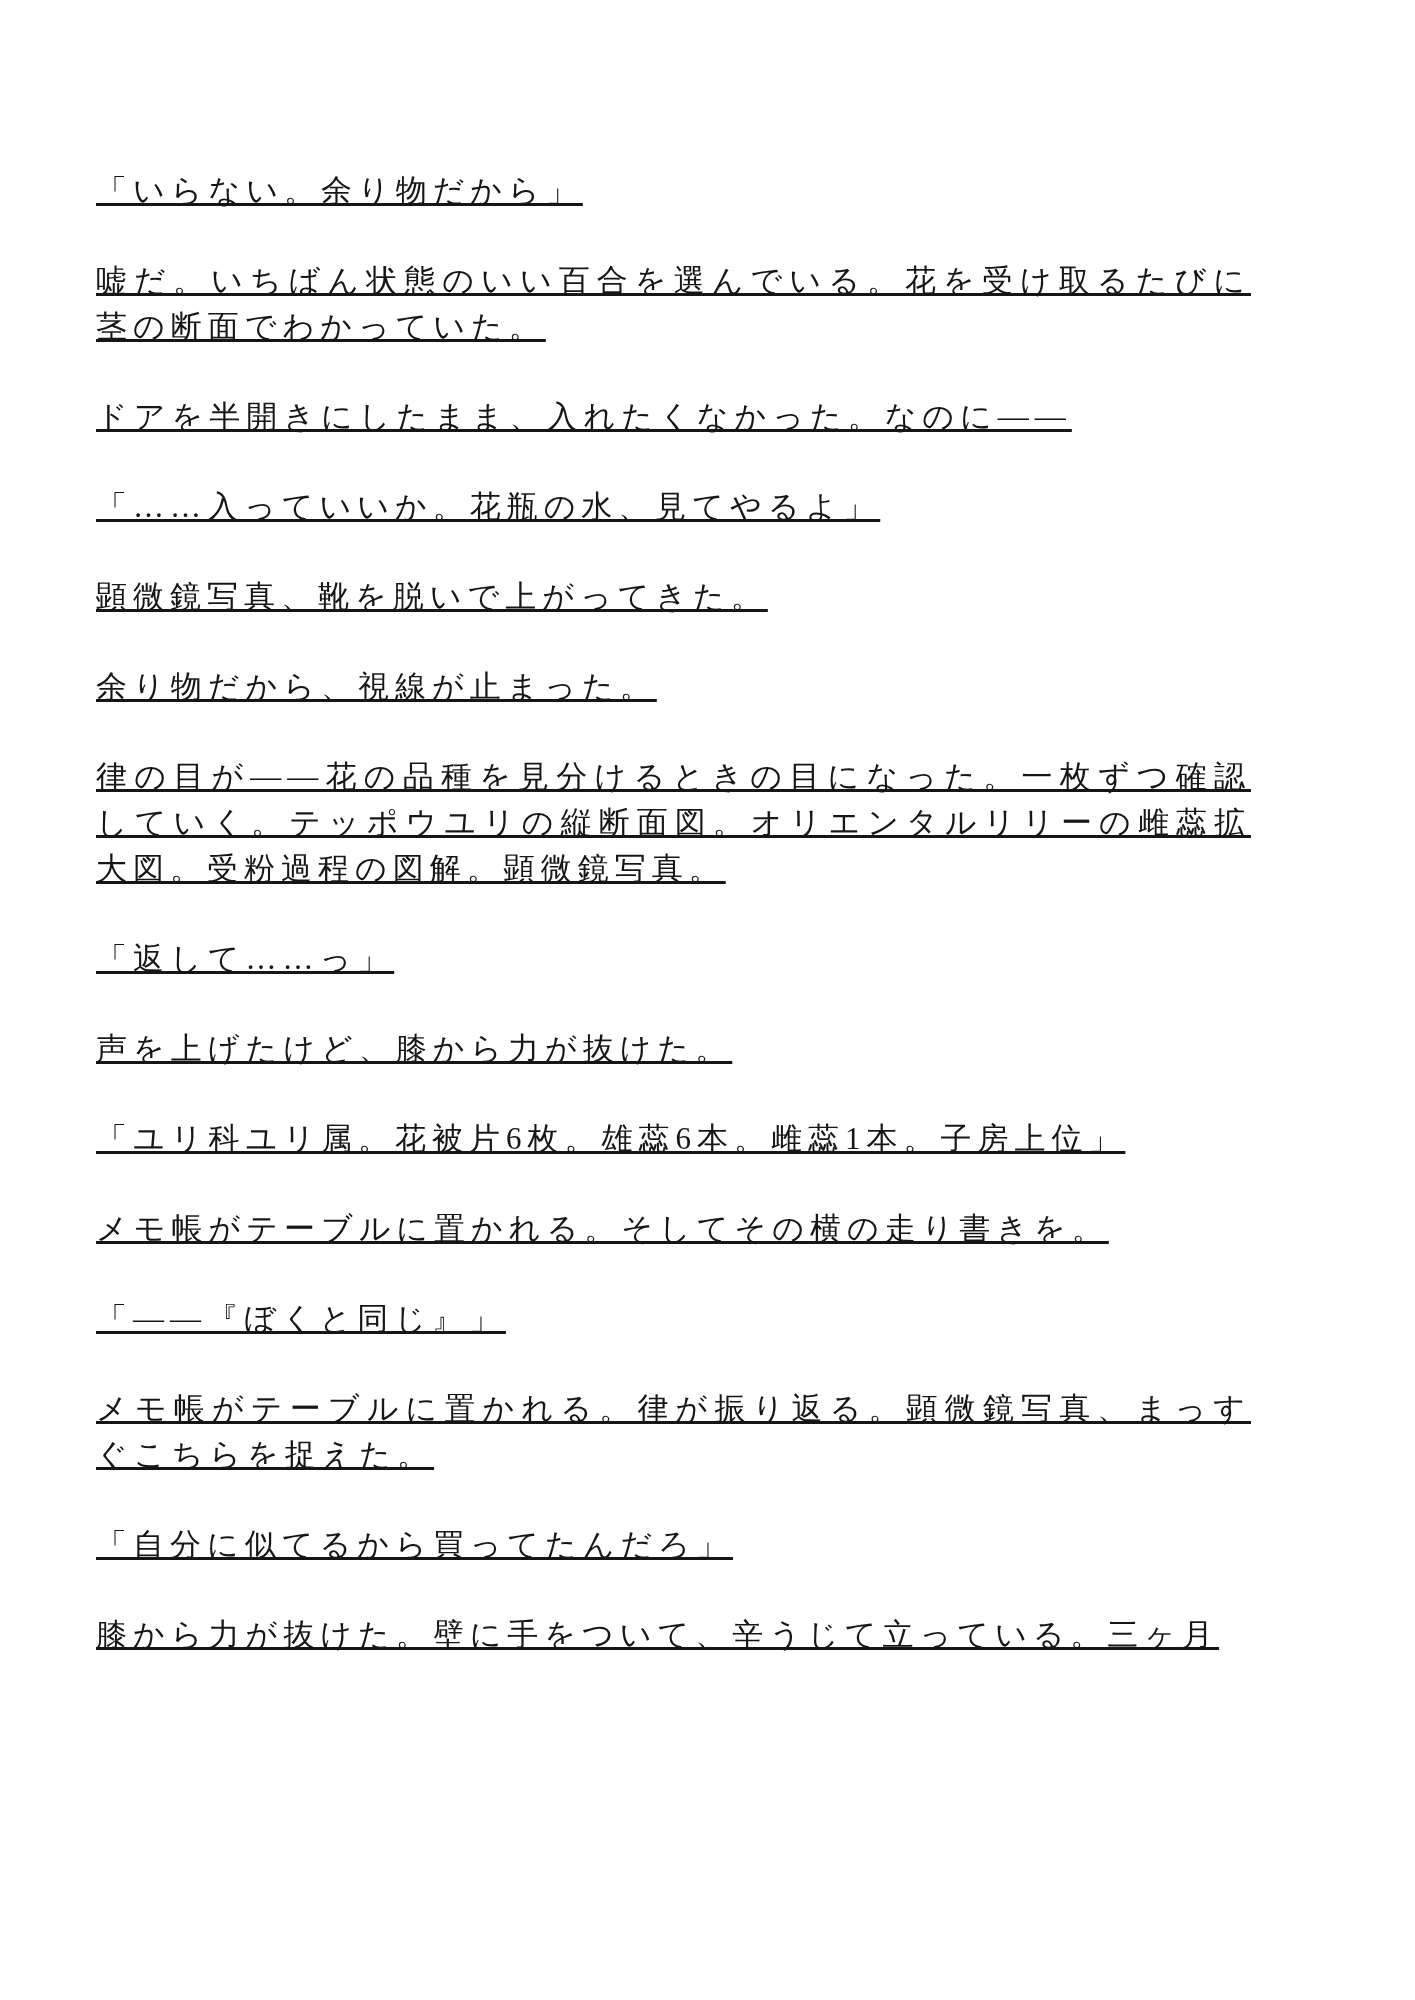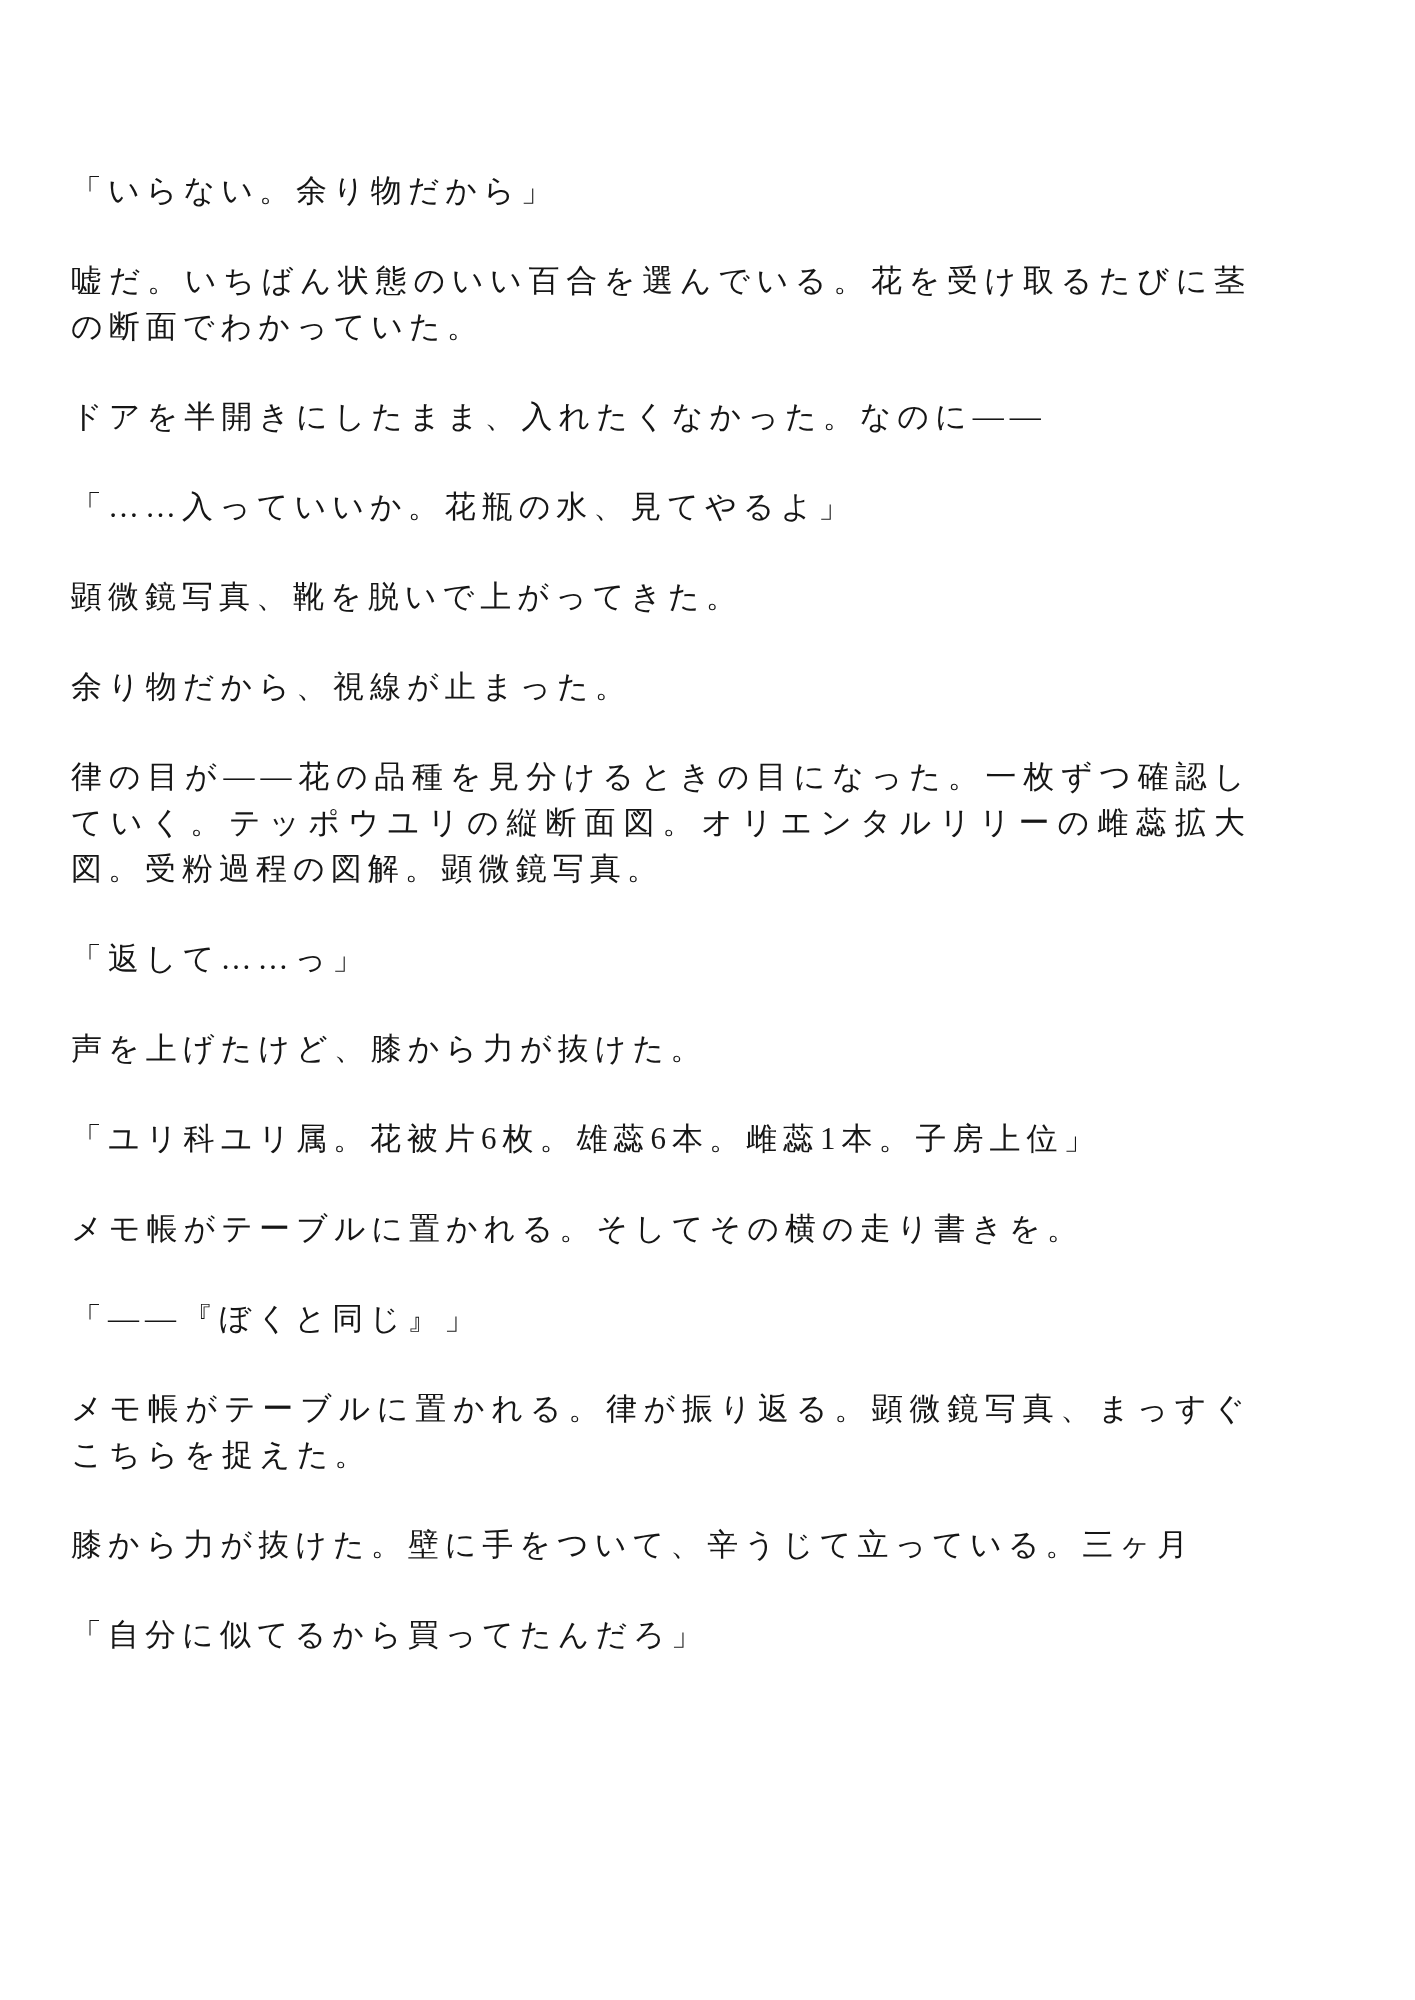--- a/index.html
+++ b/index.html
@@ -11,22 +11,23 @@
     width: 1415px;
     height: 2000px;
     overflow: hidden;
     color: #161616;
     font-family: "Liberation Serif", "DejaVu Serif", serif;
   }
   .page {
     box-sizing: border-box;
     width: 1415px;
     height: 1684px;
-    padding: 168px 164px 0 71px;
+    padding: 168px 164px 0 96px;
     background: #ffffff;
+    text-decoration: underline;
   }
   .para {
     margin: 0 0 44px 0;
     font-size: 31px;
     line-height: 46px;
     letter-spacing: 6px;
     text-align: justify;
     text-justify: inter-ideograph;
     word-break: break-all;
     color: #161616;
@@ -42,15 +43,15 @@
   <p class="para">「……入っていいか。花瓶の水、見てやるよ」</p>
   <p class="para">顕微鏡写真、靴を脱いで上がってきた。</p>
   <p class="para">余り物だから、視線が止まった。</p>
   <p class="para">律の目が――花の品種を見分けるときの目になった。一枚ずつ確認していく。テッポウユリの縦断面図。オリエンタルリリーの雌蕊拡大図。受粉過程の図解。顕微鏡写真。</p>
   <p class="para">「返して……っ」</p>
   <p class="para">声を上げたけど、膝から力が抜けた。</p>
   <p class="para">「ユリ科ユリ属。花被片6枚。雄蕊6本。雌蕊1本。子房上位」</p>
   <p class="para">メモ帳がテーブルに置かれる。そしてその横の走り書きを。</p>
   <p class="para">「――『ぼくと同じ』」</p>
   <p class="para">メモ帳がテーブルに置かれる。律が振り返る。顕微鏡写真、まっすぐこちらを捉えた。</p>
+  <p class="para">「自分に似てるから買ってたんだろ」</p>
   <p class="para">膝から力が抜けた。壁に手をついて、辛うじて立っている。三ヶ月</p>
-  <p class="para">「自分に似てるから買ってたんだろ」</p>
 </div>
 
 </body></html>

